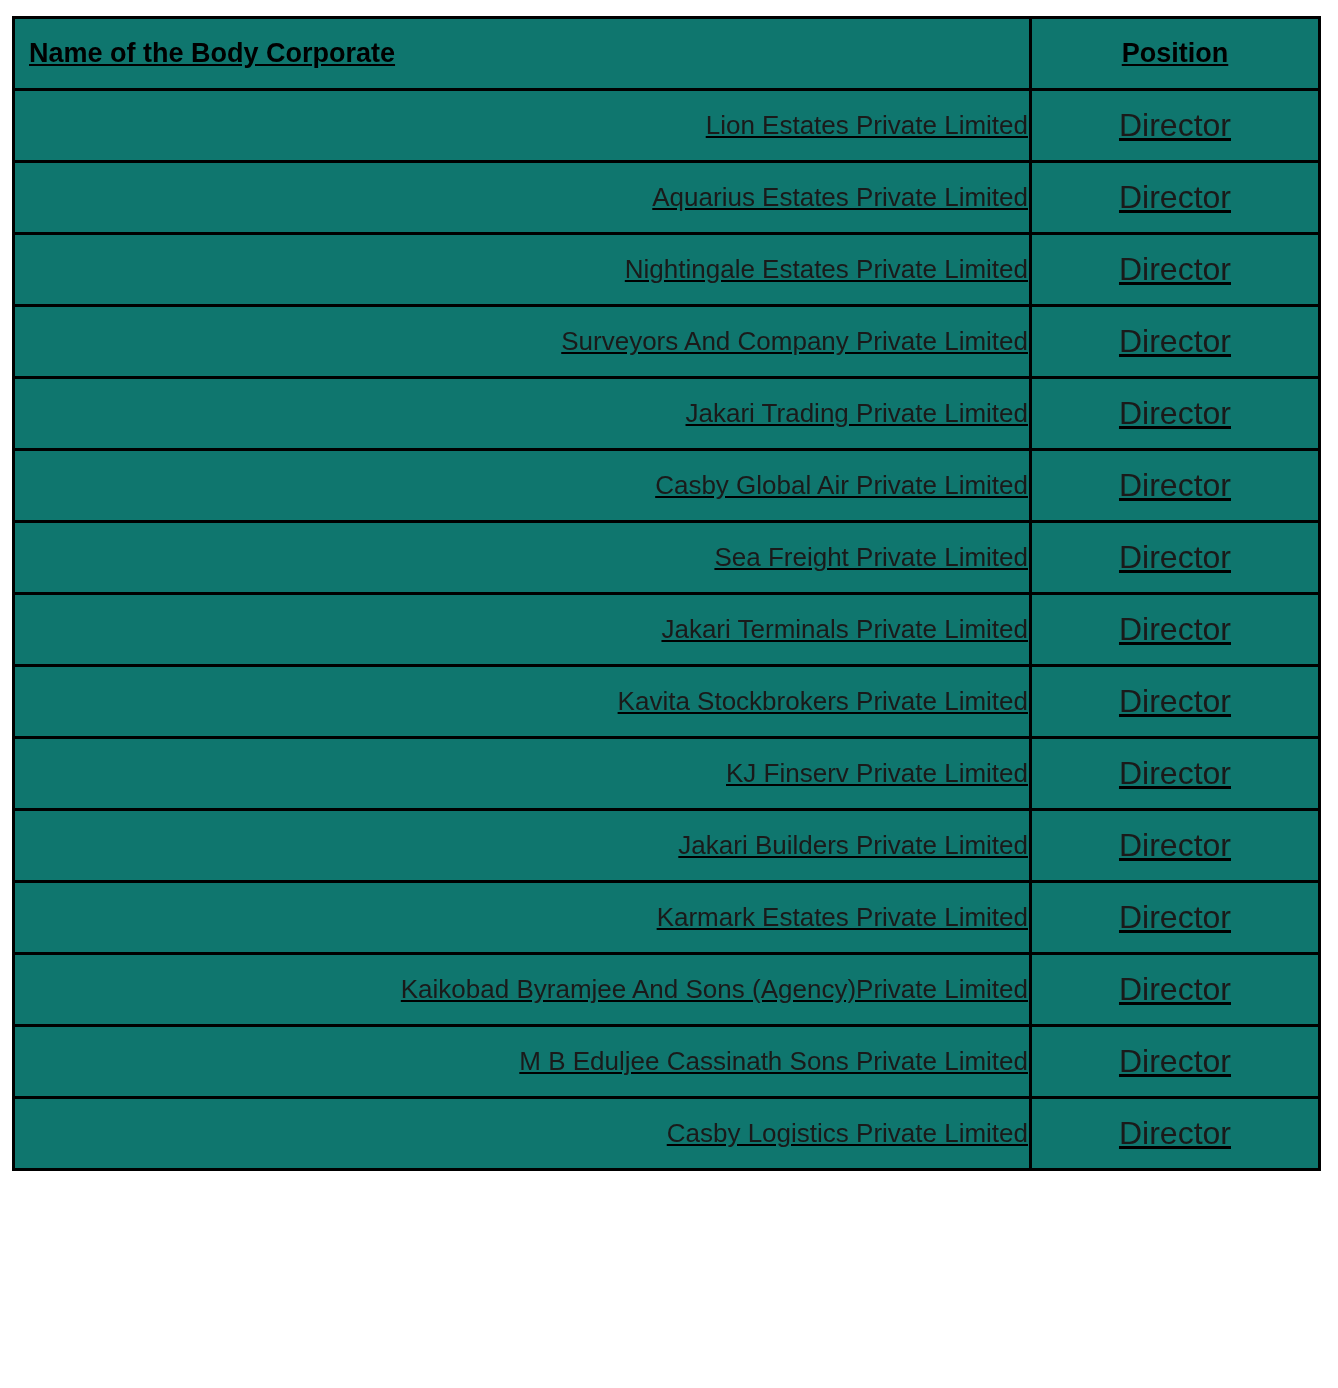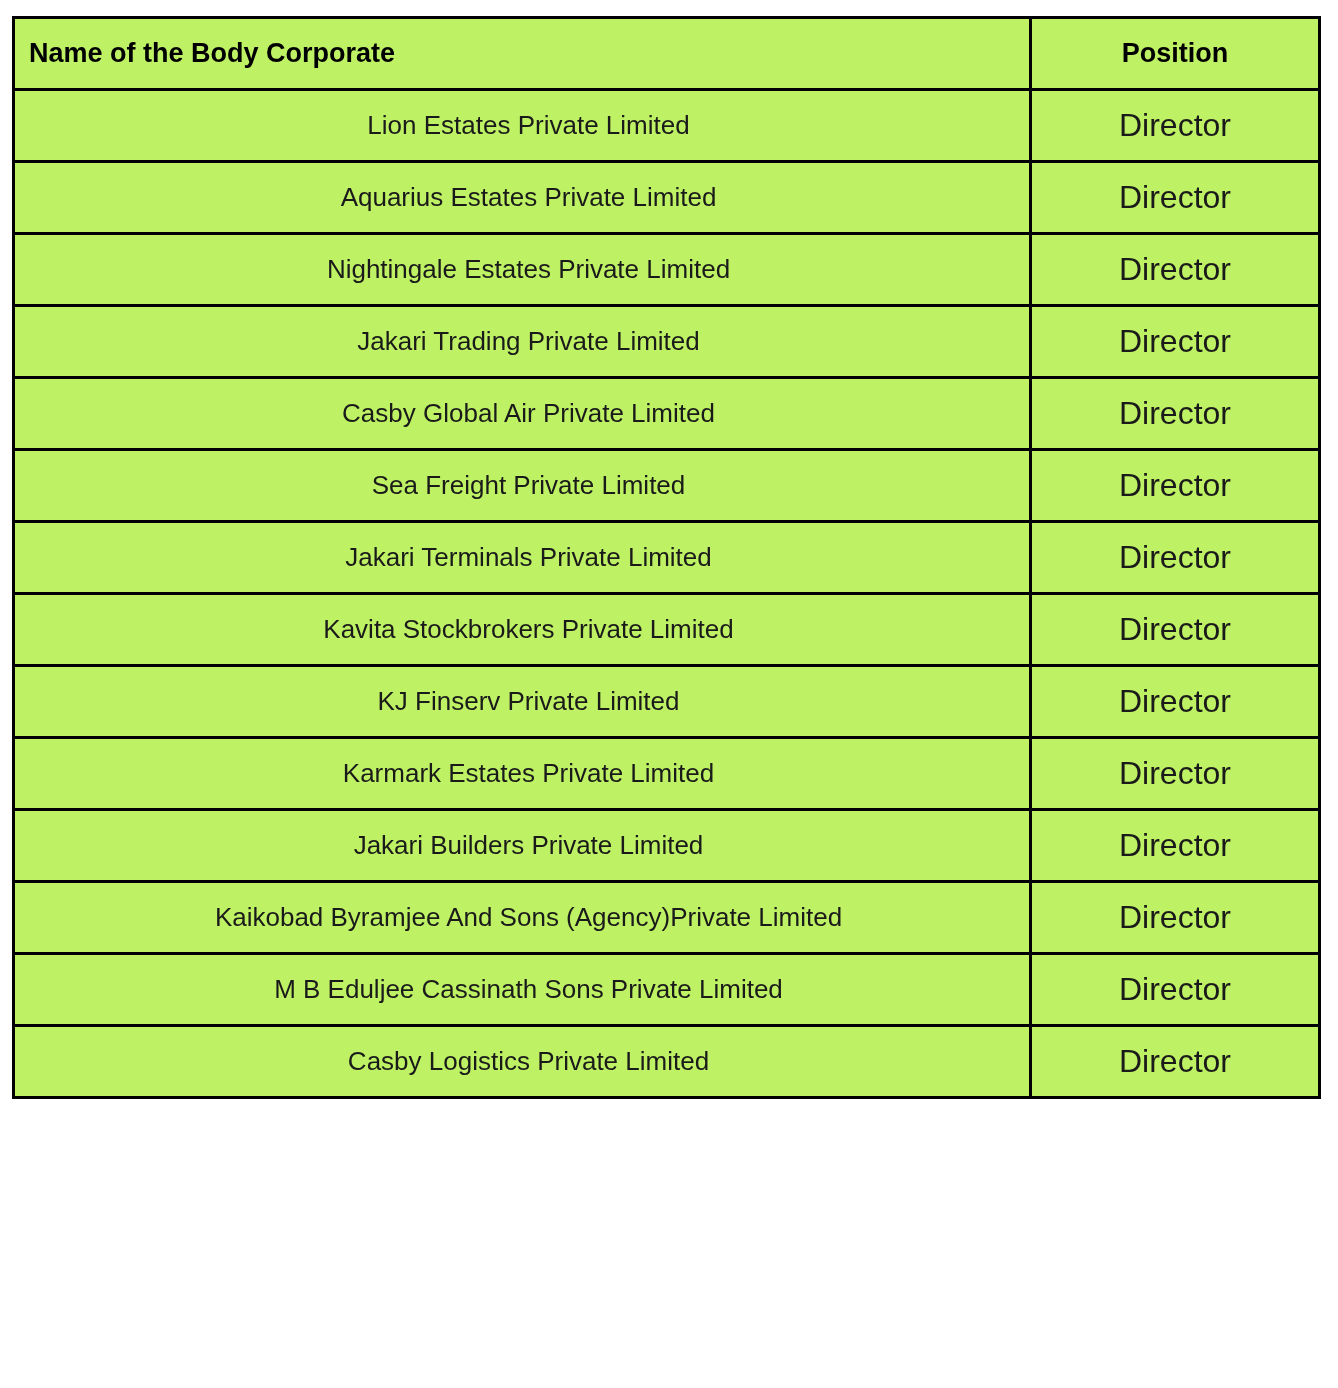--- a/index.html
+++ b/index.html
@@ -17,21 +17,22 @@
     height: 1388px;
     background: #ffffff;
   }
   table.corp-table {
     position: absolute;
     left: 12px;
     top: 16px;
     width: 1306px;
     border-collapse: collapse;
     table-layout: fixed;
-    background: #bef264;
+    background: #0f766e;
+    text-decoration: underline;
   }
   table.corp-table th,
   table.corp-table td {
     border: 3px solid #000000;
     height: 72px;
     box-sizing: border-box;
     vertical-align: middle;
     overflow: hidden;
     white-space: nowrap;
   }
@@ -44,21 +45,21 @@
     font-size: 27px;
     color: #000000;
   }
   th.position-header {
     text-align: center;
     font-weight: bold;
     font-size: 27px;
     color: #000000;
   }
   td.name-cell {
-    text-align: center;
+    text-align: right;
     padding-left: 14px;
     font-weight: normal;
     font-size: 26px;
     color: #1a1a1a;
   }
   td.position-cell {
     text-align: center;
     font-weight: normal;
     font-size: 32px;
     color: #1a1a1a;
@@ -88,20 +89,24 @@
   <tr>
     <td class="name-cell">Aquarius Estates Private Limited</td>
     <td class="position-cell">Director</td>
   </tr>
 
   <tr>
     <td class="name-cell">Nightingale Estates Private Limited</td>
     <td class="position-cell">Director</td>
   </tr>
 
+  <tr>
+    <td class="name-cell">Surveyors And Company Private Limited</td>
+    <td class="position-cell">Director</td>
+  </tr>
 
   <tr>
     <td class="name-cell">Jakari Trading Private Limited</td>
     <td class="position-cell">Director</td>
   </tr>
 
   <tr>
     <td class="name-cell">Casby Global Air Private Limited</td>
     <td class="position-cell">Director</td>
   </tr>
@@ -121,26 +126,26 @@
     <td class="position-cell">Director</td>
   </tr>
 
 
   <tr>
     <td class="name-cell">KJ Finserv Private Limited</td>
     <td class="position-cell">Director</td>
   </tr>
 
   <tr>
-    <td class="name-cell">Karmark Estates Private Limited</td>
+    <td class="name-cell">Jakari Builders Private Limited</td>
     <td class="position-cell">Director</td>
   </tr>
 
   <tr>
-    <td class="name-cell">Jakari Builders Private Limited</td>
+    <td class="name-cell">Karmark Estates Private Limited</td>
     <td class="position-cell">Director</td>
   </tr>
 
 
   <tr>
     <td class="name-cell">Kaikobad Byramjee And Sons (Agency)Private Limited</td>
     <td class="position-cell">Director</td>
   </tr>
 
   <tr>

